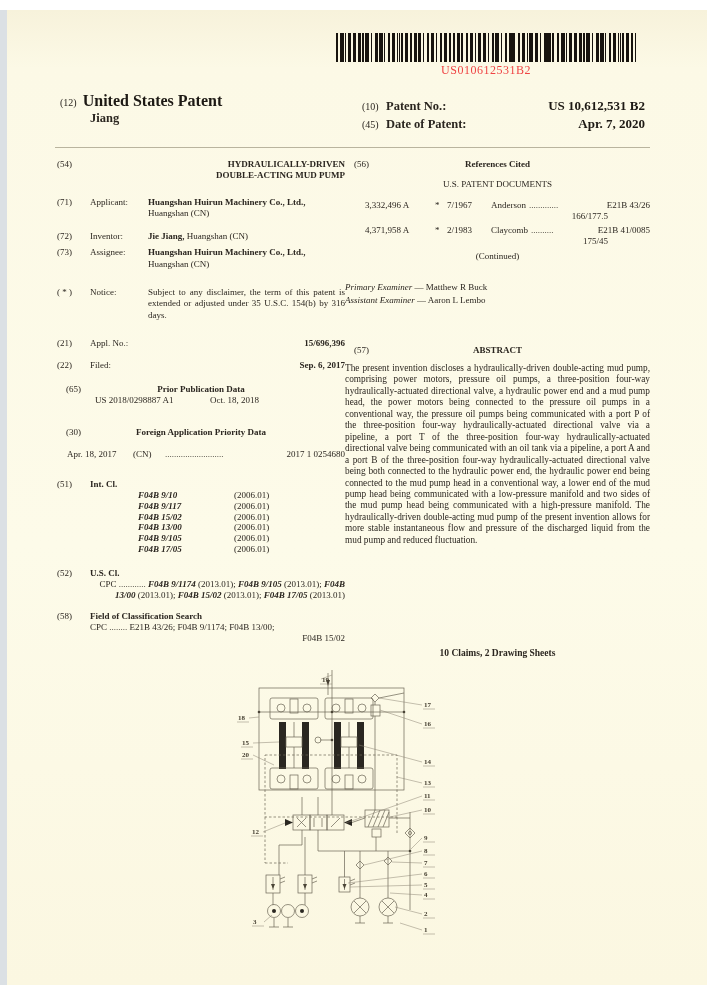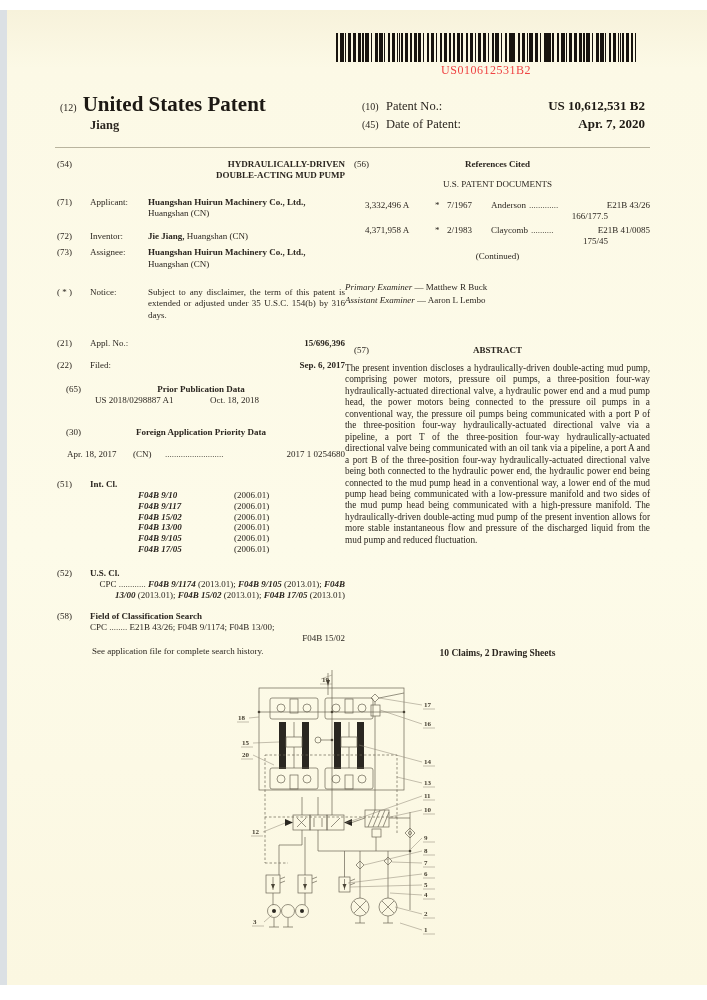--- a/index.html
+++ b/index.html
@@ -21,26 +21,26 @@
     background-image:
       repeating-linear-gradient(90deg,#17130e 0px,#17130e 2px,transparent 2px,transparent 4px,#17130e 4px,#17130e 7px,transparent 7px,transparent 9px,#17130e 9px,#17130e 10px,transparent 10px,transparent 13px),
       repeating-linear-gradient(90deg,transparent 0px,transparent 6px,#17130e 6px,#17130e 8px,transparent 8px,transparent 12px,#17130e 12px,#17130e 13px,transparent 13px,transparent 17px);
   }
   .barcode-text{font-size:12px;letter-spacing:.5px;margin-top:1px;color:#ef4444;}
 
   
   .mh-left{position:absolute;left:60px;top:92px;width:290px;}
   .code{color:#2b2620;}
   .sm{font-size:10px;}
-  .mh-title{font-size:21px;font-weight:bold;margin-left:6px;color:#1d1914;}
+  .mh-title{font-size:16px;font-weight:bold;margin-left:6px;color:#1d1914;}
   .mh-inventor{font-size:12.5px;font-weight:bold;margin-left:30px;margin-top:1px;}
   .mh-right{position:absolute;left:362px;top:97px;width:283px;}
   .mh-row{display:flex;align-items:baseline;line-height:17px;}
   .mh-row .sm{width:24px;flex:none;}
-  .mh-lab{font-size:12.5px;font-weight:normal;}
+  .mh-lab{font-size:12.5px;font-weight:bold;}
   .mh-val{font-size:13px;font-weight:bold;margin-left:auto;color:#1d1914;}
   .rule{position:absolute;left:55px;top:147px;width:595px;border-top:1.2px solid #b9b49e;}
 
   
   .lcol{position:absolute;left:57px;top:159px;width:288px;font-size:9px;line-height:11.3px;}
   .field{display:flex;}
   .fcode{width:33px;flex:none;}
   .flabel{width:58px;flex:none;}
   .fbody{flex:1;}
   .just{text-align:justify;}
@@ -214,21 +214,20 @@
     <div class="cpcblock" style="margin-left:35px"><span>CPC ............ </span><span class="b i">F04B 9/1174</span><span> (2013.01); </span><span class="b i">F04B 9/105</span><span> (2013.01); </span><span class="b i">F04B 13/00</span><span> (2013.01); </span><span class="b i">F04B 15/02</span><span> (2013.01); </span><span class="b i">F04B 17/05</span><span> (2013.01)</span></div>
   </div>
 
   <div>
     <div class="field">
       <span class="fcode">(58)</span>
       <span class="b">Field of Classification Search</span>
     </div>
     <div style="margin-left:33px">CPC ........ E21B 43/26; F04B 9/1174; F04B 13/00;</div>
     <div class="fcs-l2">F04B 15/02</div>
-    <div style="margin-left:35px;margin-top:1px">See application file for complete search history.</div>
   </div>
 
 </div>
 
 <div class="rcol">
 
   <div class="rabs cheading" style="top:0">
     <span class="fcode">(56)</span>
     <span>References Cited</span>
   </div>

